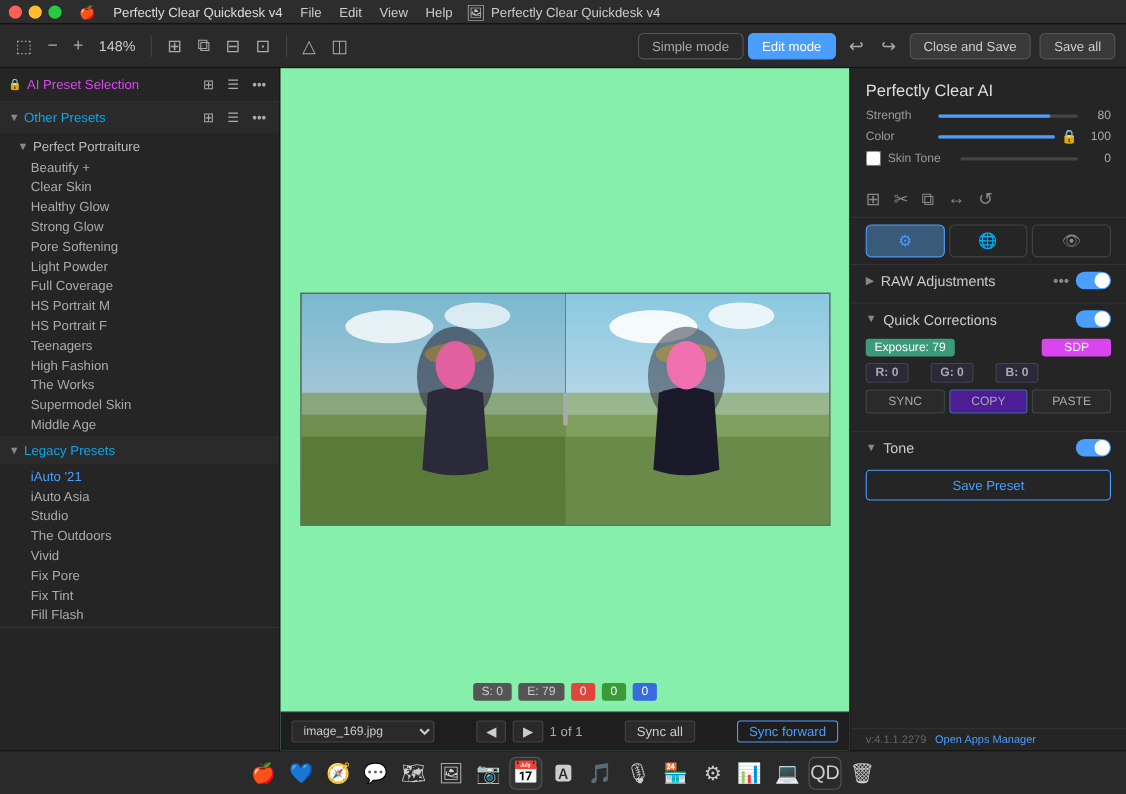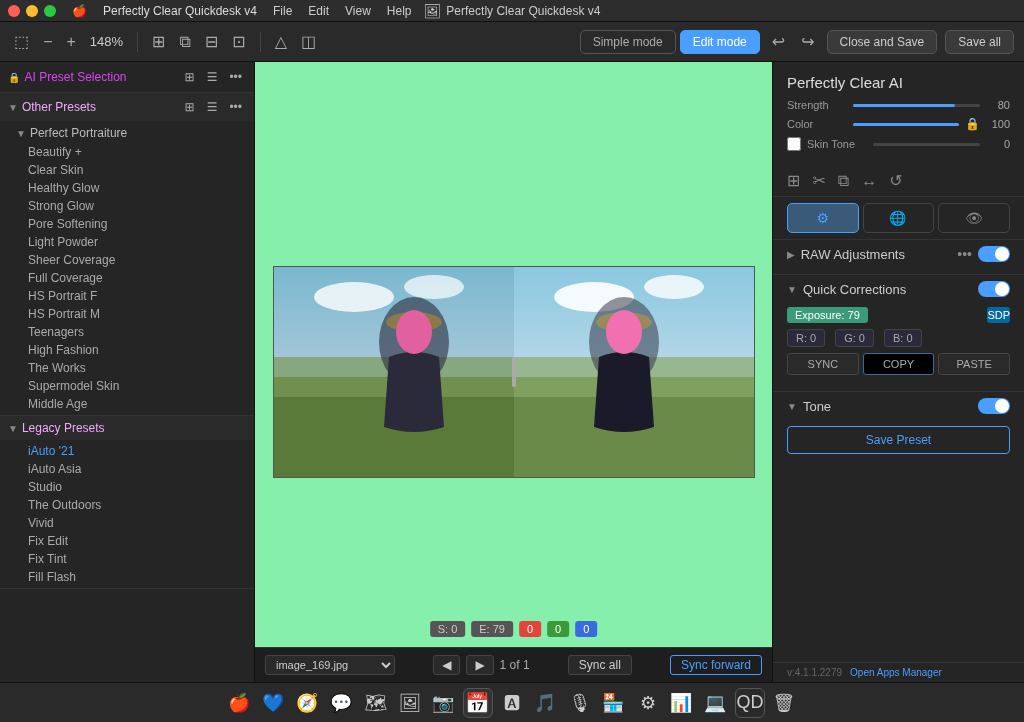--- a/index.html
+++ b/index.html
@@ -168,21 +168,21 @@
     .preset-section-header {
       display: flex;
       align-items: center;
       padding: 5px 8px;
       cursor: pointer;
       background: #2a2a2a;
       gap: 4px;
     }
     .preset-section-title {
       font-size: 12px;
-      color: #f0abfc;
+      color: #0ea5e9;
       flex: 1;
     }
     .preset-list {
       padding: 2px 0;
       overflow-y: auto;
       max-height: 300px;
     }
     .preset-group-header {
       display: flex;
       align-items: center;
@@ -454,31 +454,32 @@
       margin-bottom: 6px;
     }
     .exposure-badge {
       background: #3a9a7a;
       color: white;
       padding: 2px 8px;
       border-radius: 3px;
       font-size: 11px;
     }
     .sdp-badge {
-      background: #0369a1;
+      background: #d946ef;
       color: white;
-      padding: 2px 0;
+      padding: 2px 20px;
       border-radius: 3px;
       font-size: 11px;
       margin-left: auto;
     }
     .rgb-row {
       display: flex;
-      gap: 10px;
+      gap: 20px;
       margin-bottom: 6px;
+      font-weight: bold;
     }
     .rgb-badge {
       background: #2a2a3a;
       border: 1px solid #444;
       color: #aaa;
       padding: 2px 8px;
       border-radius: 3px;
       font-size: 11px;
     }
     .action-row {
@@ -490,21 +491,21 @@
       flex: 1;
       padding: 4px;
       background: #2a2a2a;
       border: 1px solid #444;
       color: #aaa;
       border-radius: 3px;
       cursor: pointer;
       font-size: 11px;
     }
     .copy-btn {
-      background: #000000;
+      background: #4c1d95;
       border-color: #3a6a9a;
     }
 
     
     .tone-section {
       border-top: 1px solid #333;
       padding: 6px 14px;
     }
     .save-preset-btn {
       width: 100%;
@@ -660,45 +661,44 @@
           <div class="preset-group-header">
             <span class="chevron">▼</span>
             <span class="preset-group-title">Perfect Portraiture</span>
           </div>
           <div class="preset-item">Beautify +</div>
           <div class="preset-item">Clear Skin</div>
           <div class="preset-item">Healthy Glow</div>
           <div class="preset-item">Strong Glow</div>
           <div class="preset-item">Pore Softening</div>
           <div class="preset-item">Light Powder</div>
-          <div class="preset-item">Sheer Coverage</div>
           <div class="preset-item">Full Coverage</div>
+          <div class="preset-item">HS Portrait M</div>
           <div class="preset-item">HS Portrait F</div>
-          <div class="preset-item">HS Portrait M</div>
           <div class="preset-item">Teenagers</div>
           <div class="preset-item">High Fashion</div>
           <div class="preset-item">The Works</div>
           <div class="preset-item">Supermodel Skin</div>
           <div class="preset-item">Middle Age</div>
 
         </div>
       </div>
 
       <div class="preset-section">
         <div class="preset-section-header">
           <span class="chevron">▼</span>
           <span class="preset-section-title">Legacy Presets</span>
         </div>
         <div class="legacy-section">
           <div class="legacy-item active">iAuto '21</div>
           <div class="legacy-item">iAuto Asia</div>
           <div class="legacy-item">Studio</div>
           <div class="legacy-item">The Outdoors</div>
           <div class="legacy-item">Vivid</div>
-          <div class="legacy-item">Fix Edit</div>
+          <div class="legacy-item">Fix Pore</div>
           <div class="legacy-item">Fix Tint</div>
           <div class="legacy-item">Fill Flash</div>
         </div>
       </div>
     </div>
   </div>
 
   <div class="center-canvas">
 
     <div style="position:relative;display:flex;flex-direction:column;align-items:center;">

